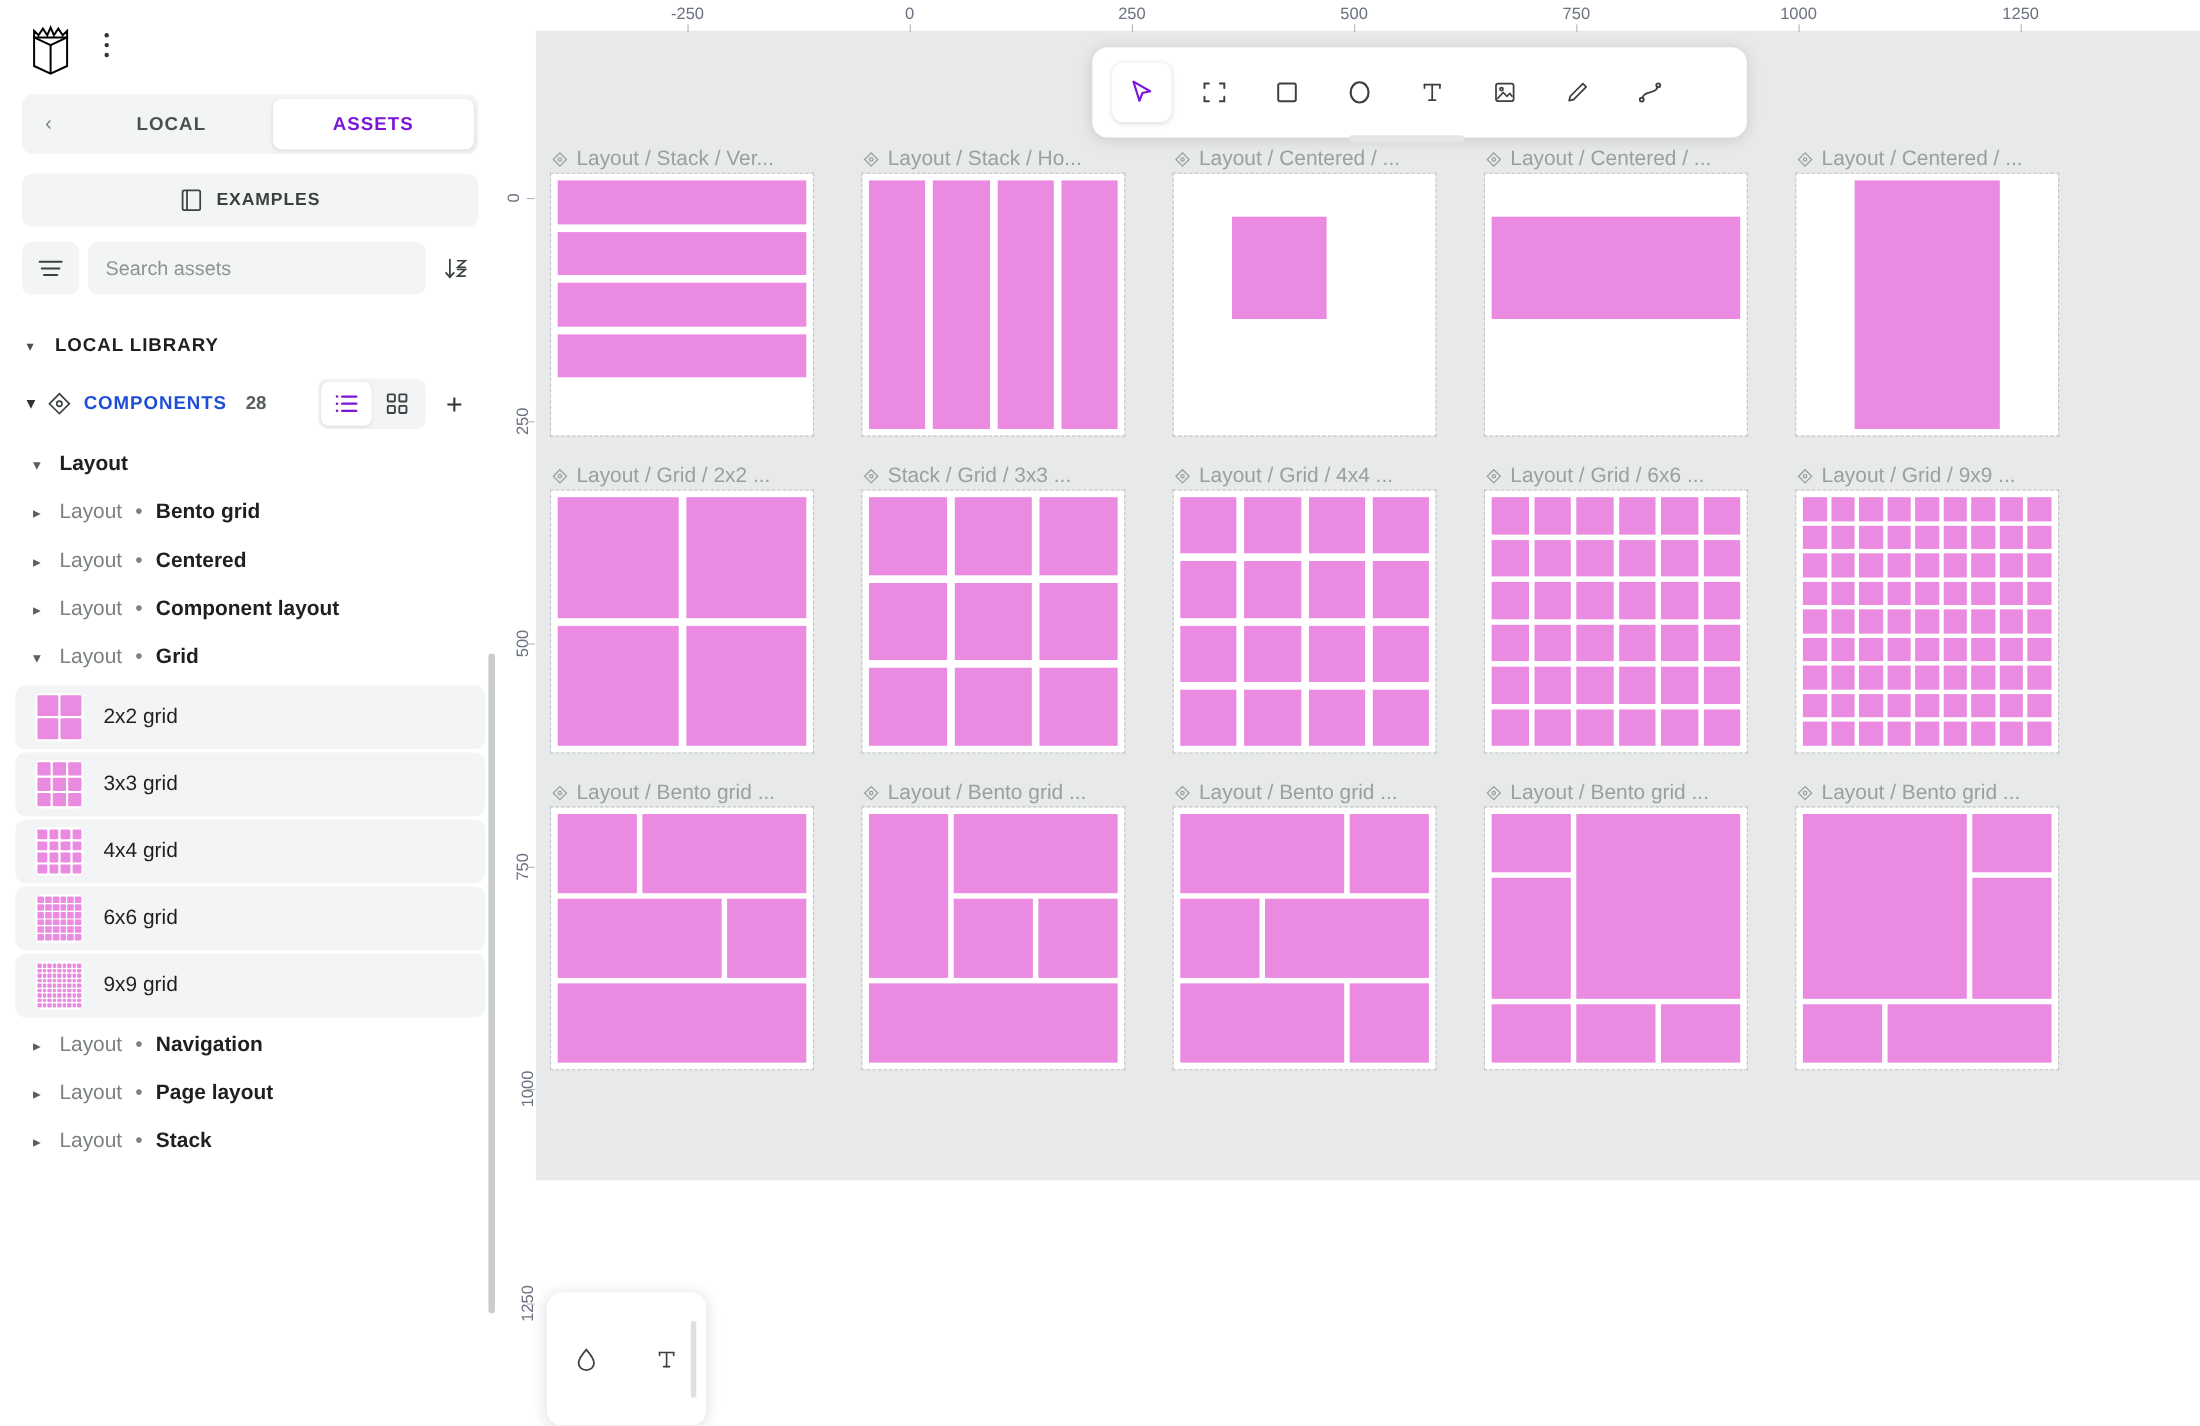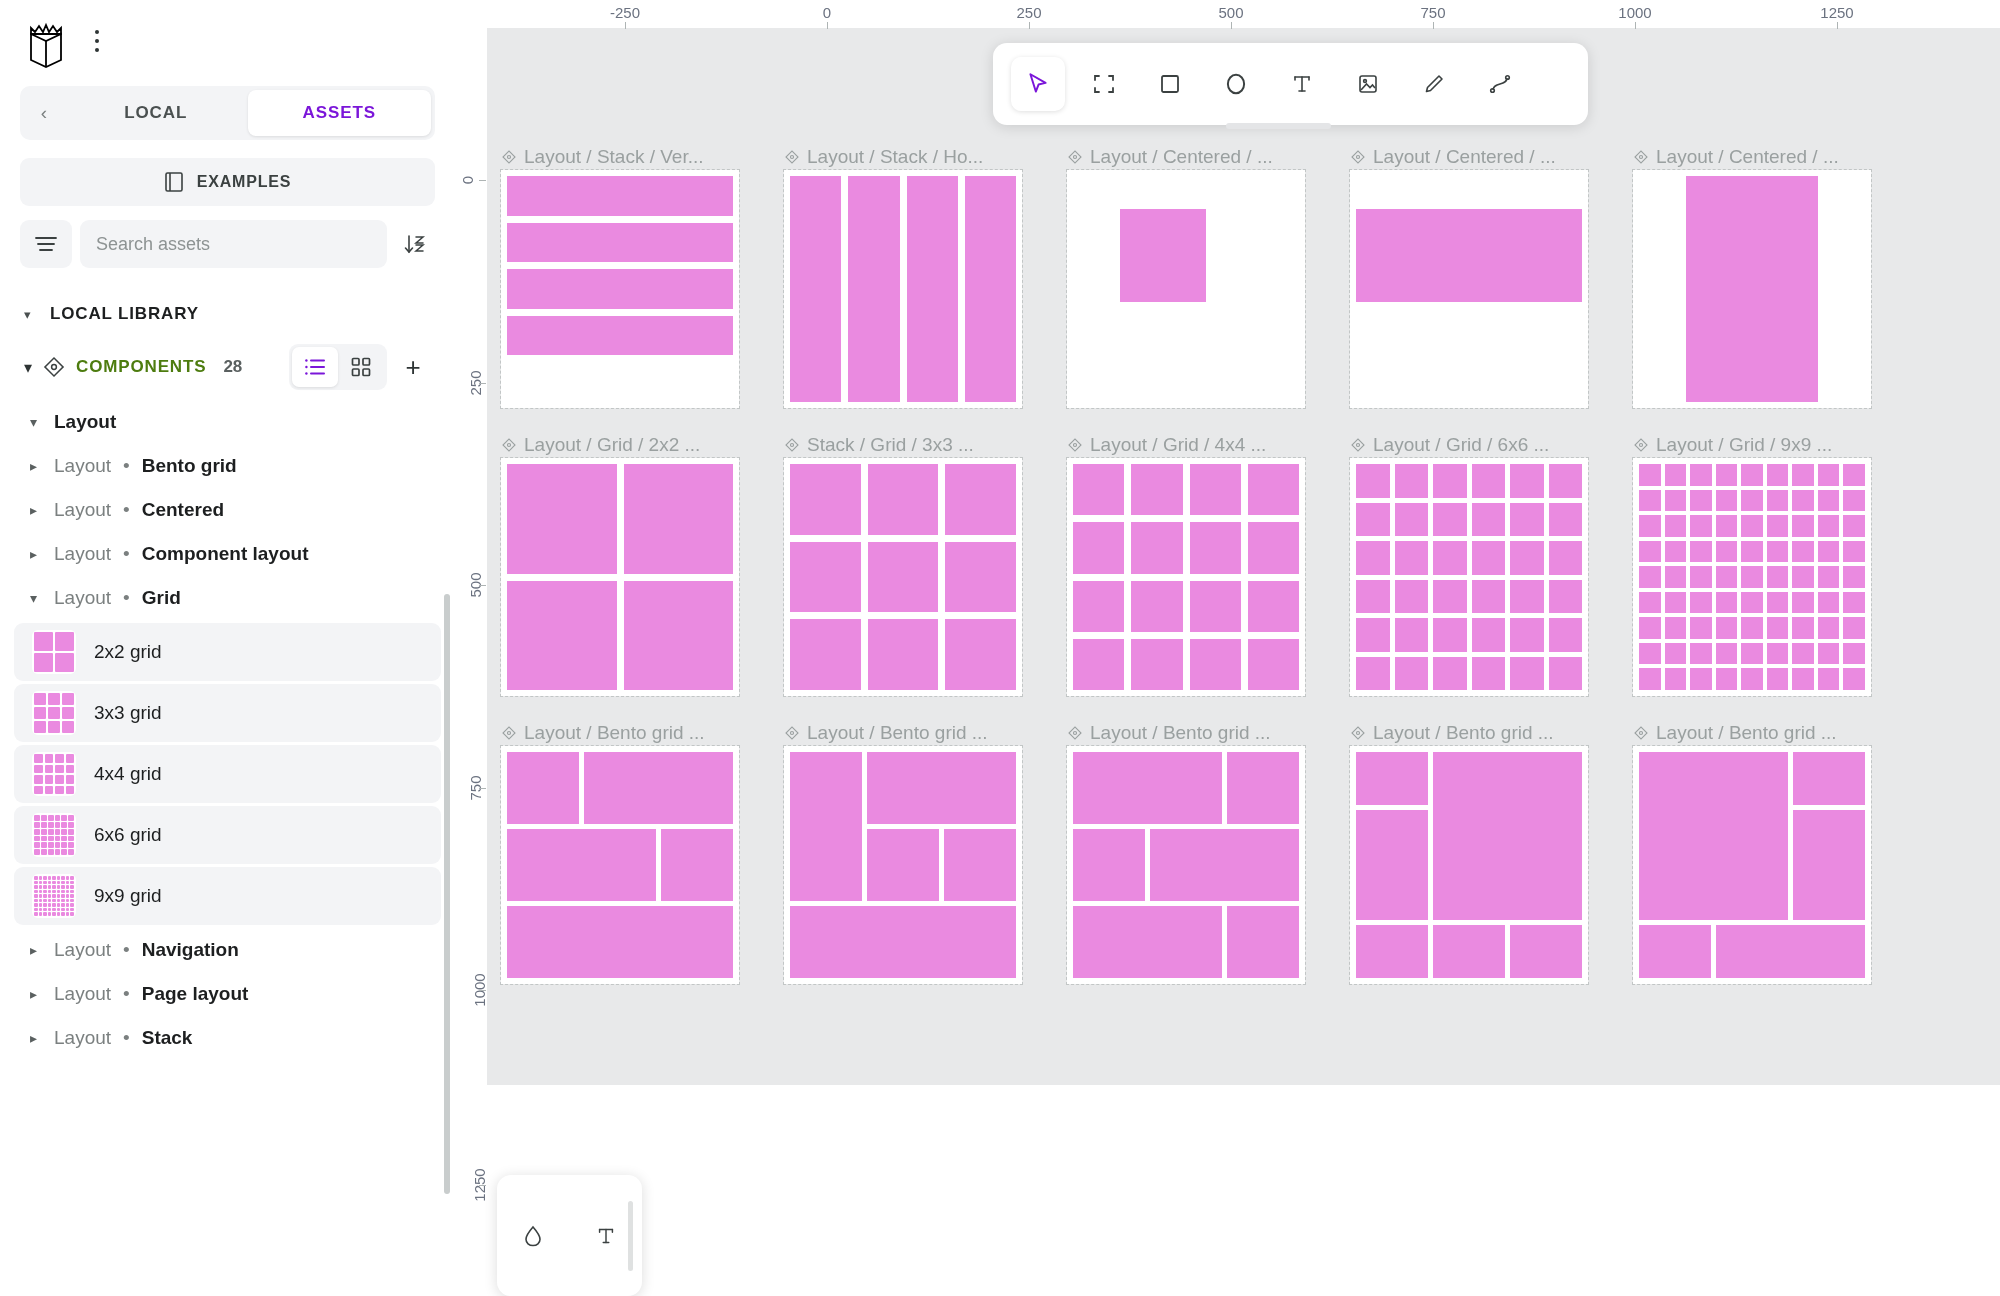--- a/index.html
+++ b/index.html
@@ -69,21 +69,21 @@
   .tree { margin-top:26px; flex:1; overflow:hidden; position:relative; }
   .tree-scroll { padding:0 0 10px 0; }
 
   .group-row { display:flex; align-items:center; gap:12px; padding:10px 20px 10px 24px; cursor:pointer; }
   .group-row .caret { color:#4a5050; font-size:13px; width:14px; display:inline-block; }
   .group-title {
     font-size:17px; font-weight:700; letter-spacing:.05em; color:#1d1f20; text-transform:uppercase;
   }
   .comp-row { display:flex; align-items:center; gap:11px; padding:10px 20px 10px 24px; cursor:pointer; }
   .comp-row .label {
-    font-size:17px; font-weight:700; letter-spacing:.05em; color:#4d7c0f; text-transform:uppercase;text-align:right;
+    font-size:17px; font-weight:700; letter-spacing:.05em; color:#1d4ed8; text-transform:uppercase;text-align:right;
   }
   .comp-count { font-size:17px; font-weight:600; color:#5a6060; margin-left:6px; }
   .comp-actions { margin-left:auto; display:flex; align-items:center; gap:4px; }
   .view-toggle { display:flex; background:#f3f4f6; border-radius:9px; padding:3px; }
   .vt-btn {
     width:46px; height:40px; display:flex; align-items:center; justify-content:center;
     border-radius:7px; cursor:pointer;
   }
   .vt-btn.active { background:#ffffff; box-shadow:0 1px 3px rgba(0,0,0,.10); }
   .add-btn {
@@ -129,21 +129,21 @@
   .rh-tick { position:absolute; top:22px; width:1px; height:7px; background:#aeb4b4; }
   .rv-lab {
     position:absolute; left:8px; font-size:15px; color:#6b7280;
     transform:translateY(-50%) rotate(-90deg); transform-origin:center;
     white-space:nowrap;
   }
   .rv-tick { position:absolute; left:24px; width:7px; height:1px; background:#aeb4b4; }
 
   
   .canvas {
-    position:absolute; left:487px; top:28px; width:1513px; height:1057px;
+    position:absolute; left:487px; top:16px; width:1513px; height:1057px;
     background:#e8e9ea; overflow:hidden;
   }
   .board-grid {
     position:absolute; left:14px; top:116px; width:1500px;
     display:grid; grid-template-columns:repeat(5, 283px); column-gap:0px; row-gap:24px;
   }
   .board-cell { width:283px; }
   .board-label {
     display:flex; align-items:center; gap:7px; height:26px;
     font-size:19px; color:#9aa0a0; white-space:nowrap; overflow:hidden;

